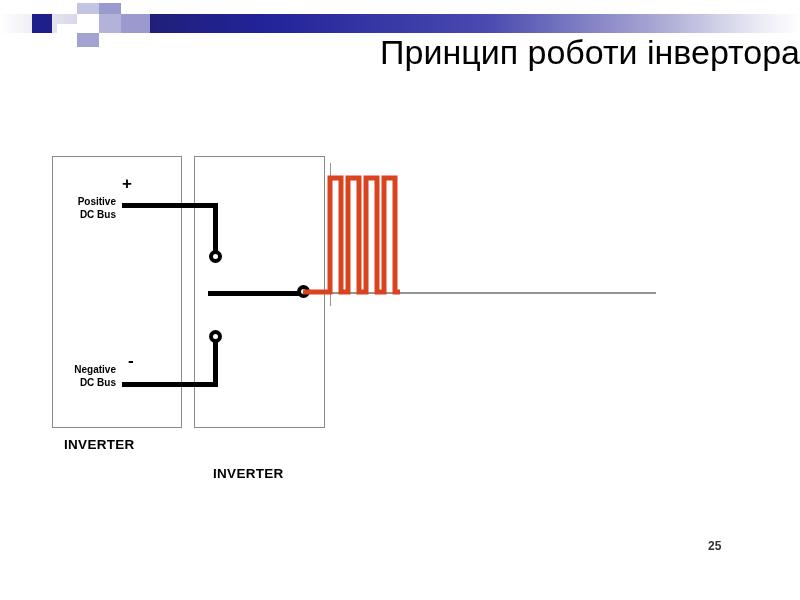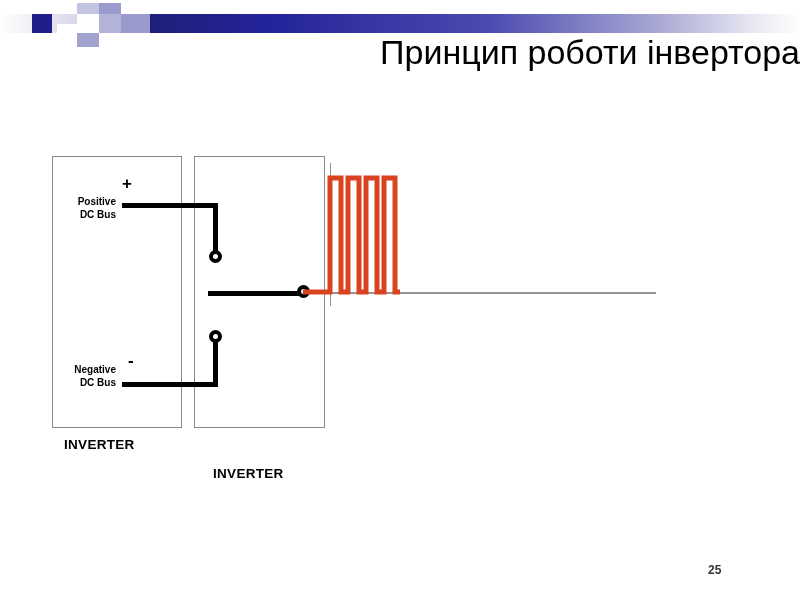--- a/index.html
+++ b/index.html
@@ -181,21 +181,21 @@
     top: 170px;
     width: 100px;
     height: 130px;
   }
   #pwm-waveform svg { display: block; }
 
   
   #page-number {
     position: absolute;
     left: 708px;
-    top: 563px;
+    top: 539px;
     font-size: 12px;
     font-weight: bold;
     color: #333333;
   }
 </style>
 </head>
 <body>
 
 <div id="header-decoration">
   <div class="band-fade-left sq"></div>

